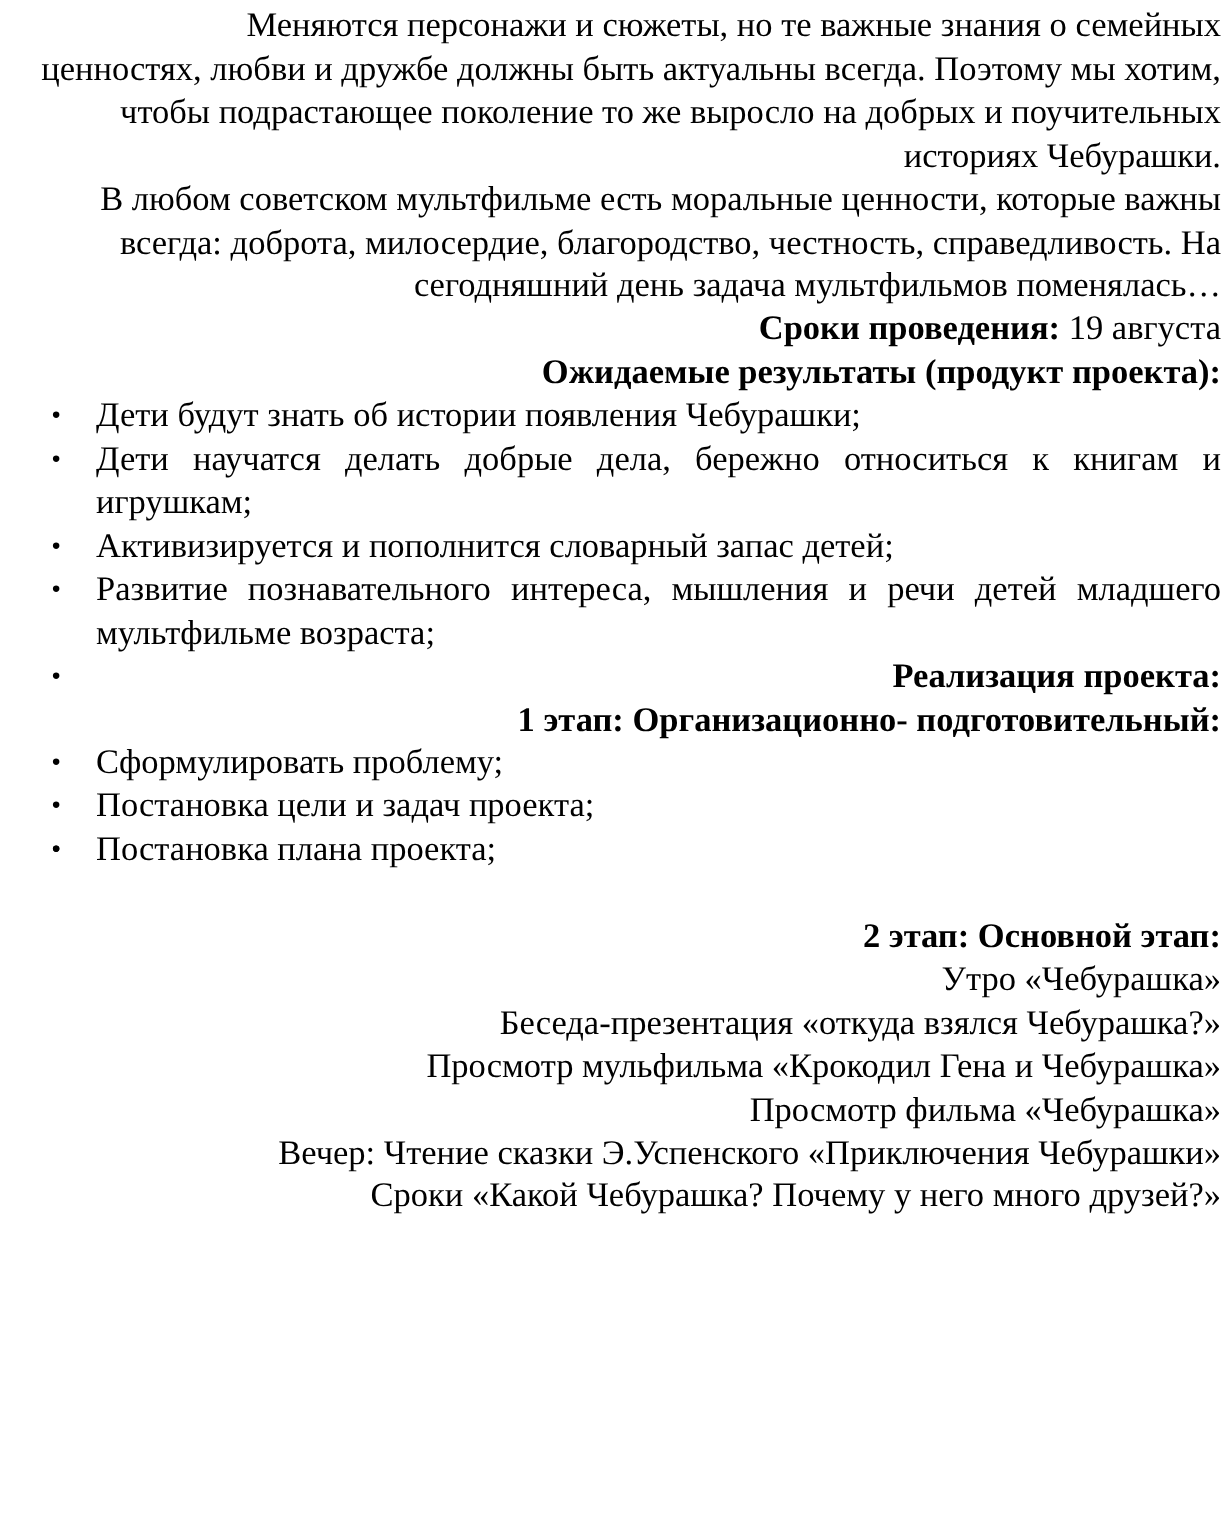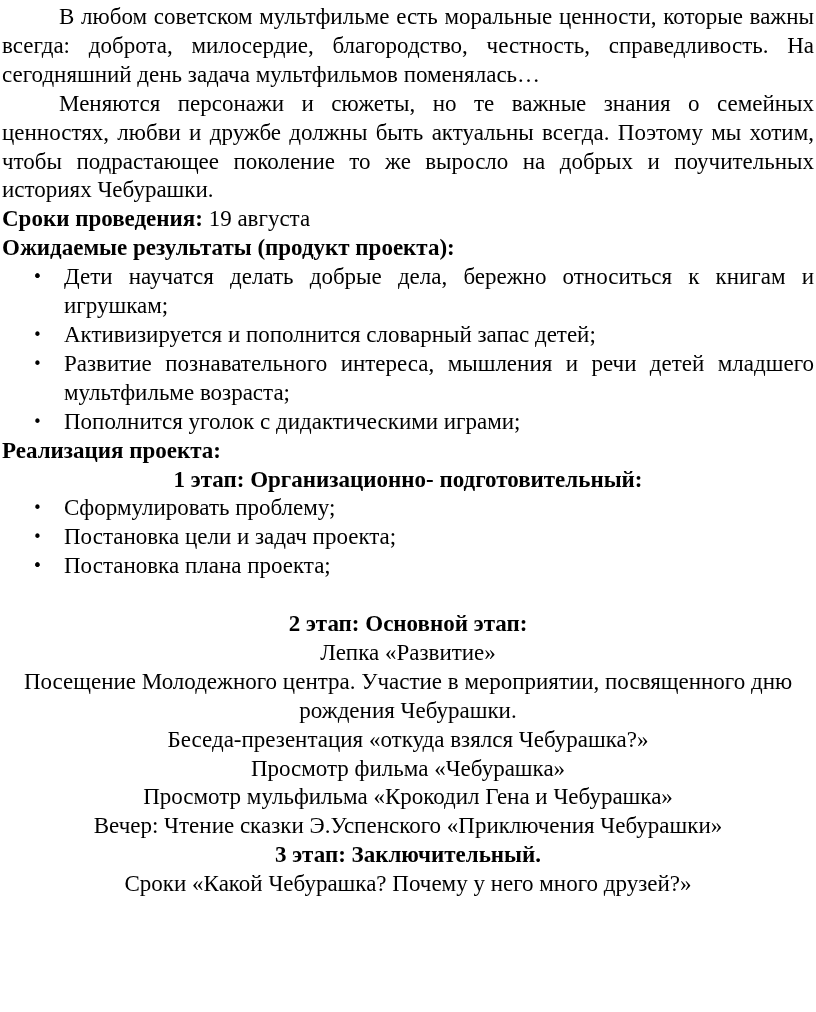--- a/index.html
+++ b/index.html
@@ -14,20 +14,21 @@
     box-sizing: border-box;
     padding: 3px 2px 0 2px;
     color: #000000;
     font-family: "Liberation Serif", "DejaVu Serif", serif;
     font-size: 23px;
     line-height: 28.9px;
   }
   .doc p {
     margin: 0;
     padding: 0;
+    text-align: right;
   }
   .justify   { text-align: justify; }
   .indent    { text-indent: 57px; }
   .bold      { font-weight: bold; }
   .center    { text-align: center; font-family: Liberation Serif, serif; }
   .doc ul {
     list-style: none;
     margin: 0;
     padding: 0;
   }
@@ -44,55 +45,53 @@
     font-size: 15px;
   }
   .blank-line { height: 28.9px; }
   .dates-label { font-weight: bold; }
 </style>
 </head>
 <body>
 
 <div class="doc">
 
+  <p class="justify indent">Меняются персонажи и сюжеты, но те важные знания о семейных ценностях, любви и дружбе должны быть актуальны всегда. Поэтому мы хотим, чтобы подрастающее поколение то же выросло на добрых и поучительных историях Чебурашки.</p>
+
   <p class="justify indent">В любом советском мультфильме есть моральные ценности, которые важны всегда: доброта, милосердие, благородство, честность, справедливость. На сегодняшний день задача мультфильмов поменялась…</p>
-
-  <p class="justify indent">Меняются персонажи и сюжеты, но те важные знания о семейных ценностях, любви и дружбе должны быть актуальны всегда. Поэтому мы хотим, чтобы подрастающее поколение то же выросло на добрых и поучительных историях Чебурашки.</p>
 
   <p><span class="dates-label">Сроки проведения:</span> <span>19 августа</span></p>
 
   <p class="bold">Ожидаемые результаты (продукт проекта):</p>
 
   <ul>
-    <li><span class="marker">•</span></li>
+    <li><span class="marker">•</span><span>Дети будут знать об истории появления Чебурашки;</span></li>
     <li><span class="marker">•</span><span>Дети научатся делать добрые дела, бережно относиться к книгам и игрушкам;</span></li>
     <li><span class="marker">•</span><span>Активизируется и пополнится словарный запас детей;</span></li>
     <li><span class="marker">•</span><span>Развитие познавательного интереса, мышления и речи детей младшего мультфильме возраста;</span></li>
-    <li><span class="marker">•</span><span>Пополнится уголок с дидактическими играми;</span></li>
+    <li><span class="marker">•</span></li>
   </ul>
 
   <p class="bold">Реализация проекта:</p>
 
   <p class="bold center">1 этап: Организационно- подготовительный:</p>
 
   <ul>
     <li><span class="marker">•</span><span>Сформулировать проблему;</span></li>
     <li><span class="marker">•</span><span>Постановка цели и задач проекта;</span></li>
     <li><span class="marker">•</span></li>
     <li><span class="marker">•</span><span>Постановка плана проекта;</span></li>
   </ul>
 
   <div class="blank-line"></div>
 
   <p class="bold center">2 этап: Основной этап:</p>
 
-  <p class="center">Лепка «Развитие»</p>
-  <p class="center">Посещение Молодежного центра. Участие в мероприятии, посвященного дню рождения Чебурашки.</p>
+  <p class="center">Утро «Чебурашка»</p>
   <p class="center">Беседа-презентация «откуда взялся Чебурашка?»</p>
+  <p class="center">Просмотр мульфильма «Крокодил Гена и Чебурашка»</p>
   <p class="center">Просмотр фильма «Чебурашка»</p>
-  <p class="center">Просмотр мульфильма «Крокодил Гена и Чебурашка»</p>
   <p class="center">Вечер: Чтение сказки Э.Успенского «Приключения Чебурашки»</p>
 
-  <p class="bold center">3 этап: Заключительный.</p>
 
   <p class="center">Сроки «Какой Чебурашка? Почему у него много друзей?»</p>
 
 </div>
 
 </body></html>

